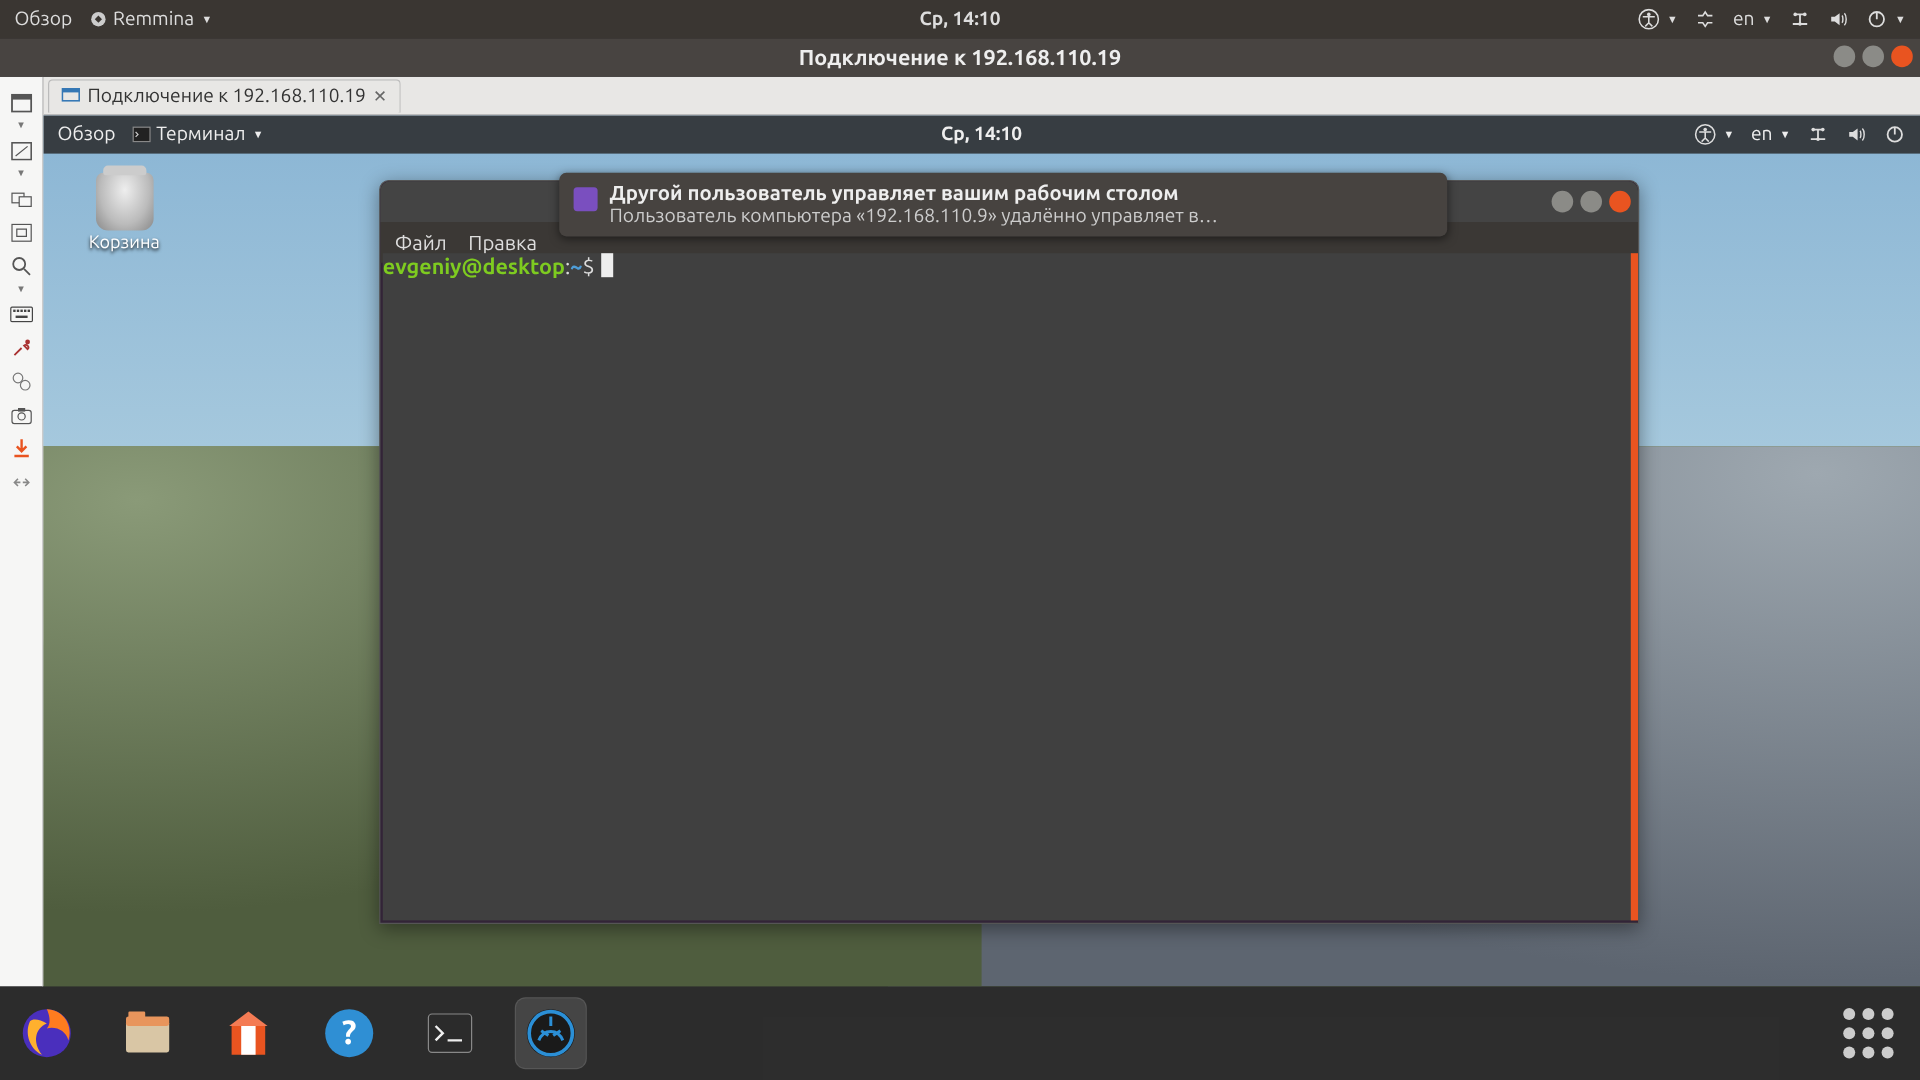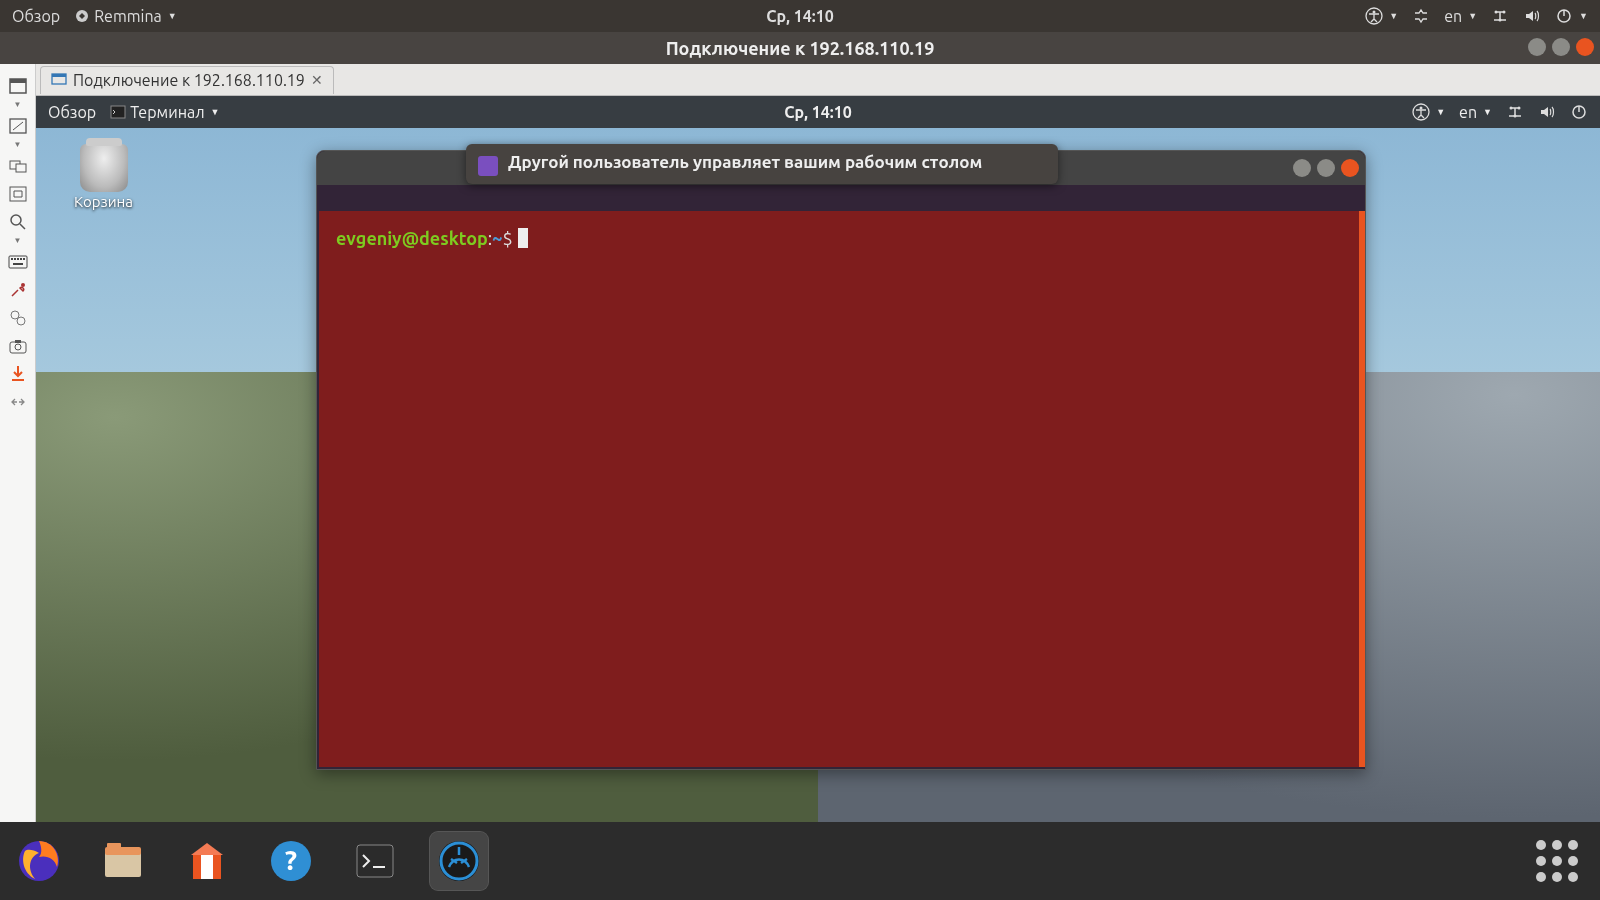--- a/index.html
+++ b/index.html
@@ -51,29 +51,29 @@
 
 .trash-icon { position: absolute; top: 48px; left: 38px; text-align: right; color: #fff; text-shadow: 0 1px 3px #000; z-index: 55; }
 .trash-bin { width: 48px; height: 48px; margin: 0 auto 2px; background: radial-gradient(ellipse at 50% 30%, #eee 0%, #bbb 60%, #888 100%); border-radius: 6px 6px 10px 10px; position: relative; }
 .trash-bin::before { content:""; position:absolute; top:-6px; left:6px; right:6px; height:8px; background:#ccc; border-radius:4px 4px 2px 2px; }
 .trash-label { font-size: 15px; max-width: 72px; word-wrap: break-word; line-height: 1.05; }
 
 
 .term-win { position: absolute; top: 54px; left: 280px; width: 1050px; height: 620px; background: #322437; border: 1px solid #555; border-radius: 8px 8px 0 0; z-index: 57; box-shadow: 0 4px 16px rgba(0,0,0,.4); }
 .term-titlebar { height: 34px; background: #444; border-radius: 8px 8px 0 0; display: flex; align-items: center; justify-content: flex-end; padding: 0 6px; gap: 6px; }
 .term-menubar { height: 34px; background: #3b3835; color: #ddd; display: flex; align-items: center; gap: 18px; padding: 0 12px; font-size: 17px; }
-.term-body { position: absolute; top: 60px; left: 2px; right: 2px; bottom: 2px; background: #7f1d1d; font-family: "Ubuntu Mono", monospace; font-size: 18px; padding: 17px; color: #ddd; }
+.term-body { position: absolute; top: 60px; left: 2px; right: 2px; bottom: 2px; background: #404040; font-family: "Ubuntu Mono", monospace; font-size: 18px; padding: 0; color: #ddd; }
 .term-body .user { color: #7ecb20; font-weight: 700; }
 .term-body .host { color: #7ecb20; font-weight: 700; }
 .term-body .path { color: #4e9dd8; font-weight: 700; }
 .term-cursor { display: inline-block; width: 10px; height: 20px; background: #eee; vertical-align: -3px; margin-left: 5px; }
 .term-scrollbar { position: absolute; top: 60px; right: 0; width: 6px; bottom: 2px; background: #e95420; }
 
 
-.notif { position: absolute; top: 48px; left: 430px; width: 592px; background: #474340; color: #eee; border-radius: 6px; padding: 8px 12px; z-index: 70; display: flex; gap: 10px; box-shadow: 0 2px 8px rgba(0,0,0,.5); }
+.notif { position: absolute; top: 48px; left: 430px; width: 740px; background: #474340; color: #eee; border-radius: 6px; padding: 8px 12px; z-index: 70; display: flex; gap: 10px; box-shadow: 0 2px 8px rgba(0,0,0,.5); }
 .notif-icon { width: 20px; height: 20px; background: #7a4fbf; border-radius: 3px; margin-top: 4px; flex-shrink: 0; }
 .notif-text { flex: 1; }
 .notif-title { font-size: 17px; font-weight: 600; white-space: nowrap; }
 .notif-body { font-size: 16px; color: #ccc; white-space: nowrap; overflow: hidden; text-overflow: ellipsis; }
 
 
 .host-dock { position: absolute; bottom: 0; left: 0; right: 0; height: 78px; background: rgba(45,45,45,.55); display: flex; align-items: center; padding: 0 10px; gap: 26px; z-index: 100; }
 .dock-app { width: 58px; height: 58px; border-radius: 8px; display: flex; align-items: center; justify-content: center; font-size: 34px; cursor: pointer; }
 .dock-app.active { background: rgba(255,255,255,.12); box-shadow: 0 0 0 1px rgba(255,255,255,.2); }
 .dock-spacer { flex: 1; }
@@ -304,30 +304,35 @@
     <div class="trash-bin"></div>
     <div class="trash-label">Корзина</div>
   </div>
 
   <div class="term-win">
     <div class="term-titlebar">
       <span class="wc-btn wc-min"></span>
       <span class="wc-btn wc-max"></span>
       <span class="wc-btn wc-close"></span>
     </div>
+    <div class="term-menubar">
+      <span>Файл</span>
+      <span>Правка</span>
+    </div>
     <div class="term-body">
       <span class="user">evgeniy</span><span class="user">@</span><span class="host">desktop</span><span>:</span><span class="path">~</span><span>$</span><span class="term-cursor"></span>
     </div>
     <div class="term-scrollbar"></div>
   </div>
 
   <div class="notif">
     <div class="notif-icon"></div>
     <div class="notif-text">
       <div class="notif-title">Другой пользователь управляет вашим рабочим столом</div>
+      <div class="notif-body">Пользователь компьютера «192.168.110.9» удалённо управляет в…</div>
     </div>
   </div>
 </div>
 
 <div class="host-dock">
   <div class="dock-app">
     <svg width="48" height="48">
         <circle cx="24" cy="24" r="20" fill="#4a2fbd"></circle>
         <path d="M24 4c14 0 22 14 18 26-2-8-10-12-18-10 4-4 2-12 0-16z" fill="#ff7c1f"></path>
         <path d="M10 14c-4 8-2 22 10 28-8-10-6-22 4-26-6-4-12-4-14-2z" fill="#ffb02e"></path>

